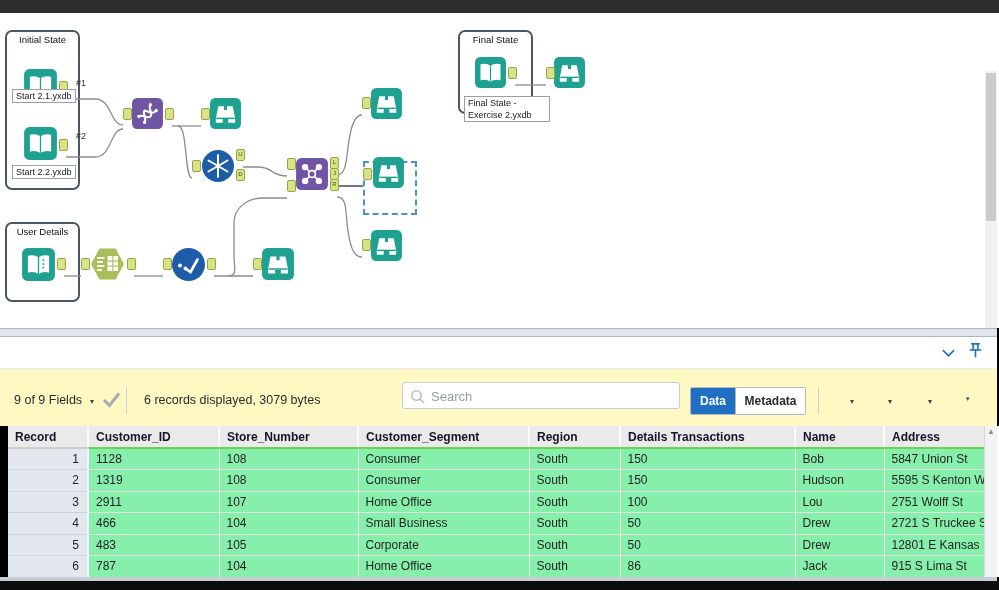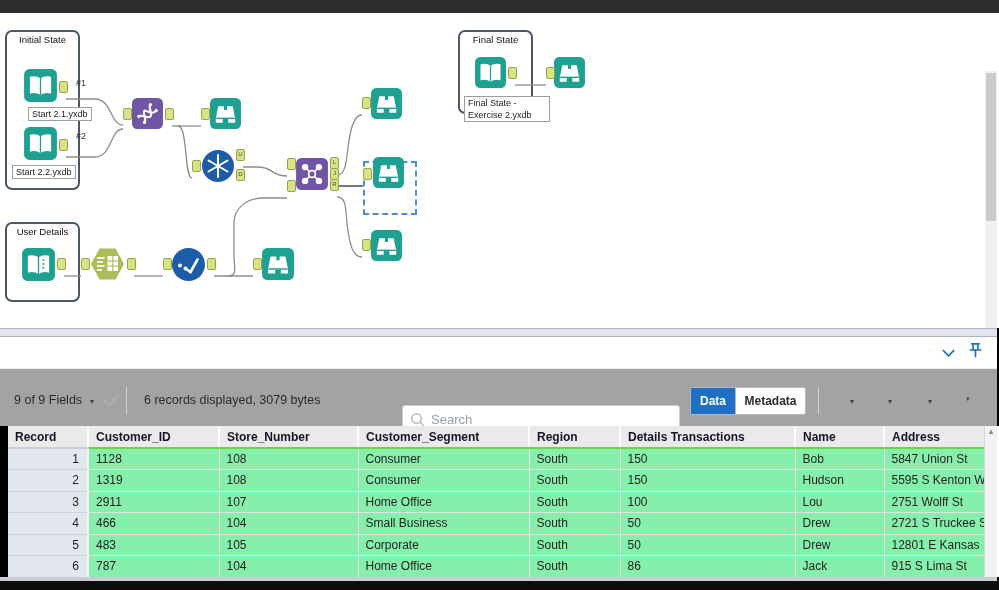--- a/index.html
+++ b/index.html
@@ -5,21 +5,21 @@
   html,body{margin:0;padding:0;}
   body{width:999px;height:590px;background:#000;position:relative;overflow:hidden;
        font-family:"Liberation Sans","DejaVu Sans",sans-serif;}
   .abs{position:absolute;}
   
   #top-bar{left:0;top:0;width:999px;height:13px;background:#2d2d2d;}
   #canvas{left:0;top:13px;width:997px;height:315px;background:#ffffff;padding-left:38px;}
   #splitter{left:0;top:328px;width:997px;height:9px;background:#e1e5ed;
             border-top:1px solid #afb6c2;border-bottom:1px solid #afb6c2;box-sizing:border-box;}
   #results-header{left:0;top:337px;width:997px;height:31px;background:#fff;}
-  #results-toolbar{left:0;top:368px;width:997px;height:58px;background:#a3a3a3;border-top:1px solid #ececec;box-sizing:border-box;}
+  #results-toolbar{left:0;top:368px;width:997px;height:58px;background:#fef9c3;border-top:1px solid #ececec;box-sizing:border-box;}
   #table-wrap{left:0;top:426px;width:997px;height:151px;background:#fff;margin-left:8px;}
   #bottom-strip{left:0;top:577px;width:997px;height:4px;background:#c9ccd2;}
   #bottom-bar{left:0;top:581px;width:999px;height:9px;background:#0d0d0d;}
   
   .container-box{position:absolute;border:2px solid #4a5866;border-radius:7px;background:transparent;z-index:1;}
   .container-label{position:absolute;top:2px;left:0;width:100%;text-align:center;font-size:9.5px;color:#111;}
   .tool{position:absolute;z-index:3;}
   .tool svg{display:block;}
   .anchor{position:absolute;width:7px;height:10px;background:#d9e284;border:1px solid #97a548;
           border-radius:2px;z-index:4;font-size:6px;line-height:9px;text-align:center;color:#47520e;}
@@ -257,21 +257,21 @@
   <div class="anchor" style="left:362px;top:226px;"></div>
   <div class="anchor" style="left:57px;top:245px;"></div>
   <div class="anchor" style="left:81px;top:245px;"></div>
   <div class="anchor" style="left:127px;top:245px;"></div>
   <div class="anchor" style="left:163px;top:245px;"></div>
   <div class="anchor" style="left:207px;top:245px;"></div>
   <div class="anchor" style="left:253px;top:245px;"></div>
   <div class="anchor" style="left:508px;top:54px;"></div>
   <div class="anchor" style="left:546px;top:54px;"></div>
 
-  <div class="cap" style="left:12px;top:94px;margin-left:16px;">Start 2.1.yxdb</div>
+  <div class="cap" style="left:12px;top:76px;">Start 2.1.yxdb</div>
   <div class="cap" style="left:12px;top:152px;">Start 2.2.yxdb</div>
   <div class="cap" style="left:464px;top:83px;width:78px;">
     <div>Final State -</div>
     <div>Exercise 2.yxdb</div>
   </div>
 
   <div class="abs" id="canvas-scroll-track"></div>
   <div class="abs" id="canvas-scroll-thumb"></div>
 </div>
 
@@ -301,21 +301,21 @@
   <div class="tb-text" style="left:14px;top:24px;">9 of 9 Fields</div>
   <div class="caret" style="left:90px;top:28px;">▾</div>
   <div class="abs" style="left:102px;top:22px;">
     <svg width="19" height="17" viewBox="0 0 19 17">
         <path d="M2 9 l5.5 5.5 L17 2.5" stroke="#a9abb0" stroke-width="3" fill="none"></path>
       </svg>
   </div>
   <div class="abs" id="tb-sep1" style="top:18px;left:126px;"></div>
   <div class="tb-text" style="left:144px;top:24px;text-align:right;">6 records displayed, 3079 bytes</div>
 
-  <div class="abs" id="search-box" style="top:36px;">
+  <div class="abs" id="search-box" style="top:13px;">
     <svg class="abs" style="left:7px;top:6px;" width="16" height="16" viewBox="0 0 16 16">
       <circle cx="6.5" cy="6.5" r="4.7" stroke="#b8bec6" stroke-width="1.6" fill="none"></circle>
       <line x1="10.2" y1="10.2" x2="14.2" y2="14.2" stroke="#b8bec6" stroke-width="1.6"></line>
     </svg>
     <input type="text" placeholder="Search" style="">
   </div>
 
   <div class="abs" id="seg-tabs" style="top:18px;">
     <div class="seg" id="tab-data">Data</div>
     <div class="seg" id="tab-metadata">Metadata</div>

